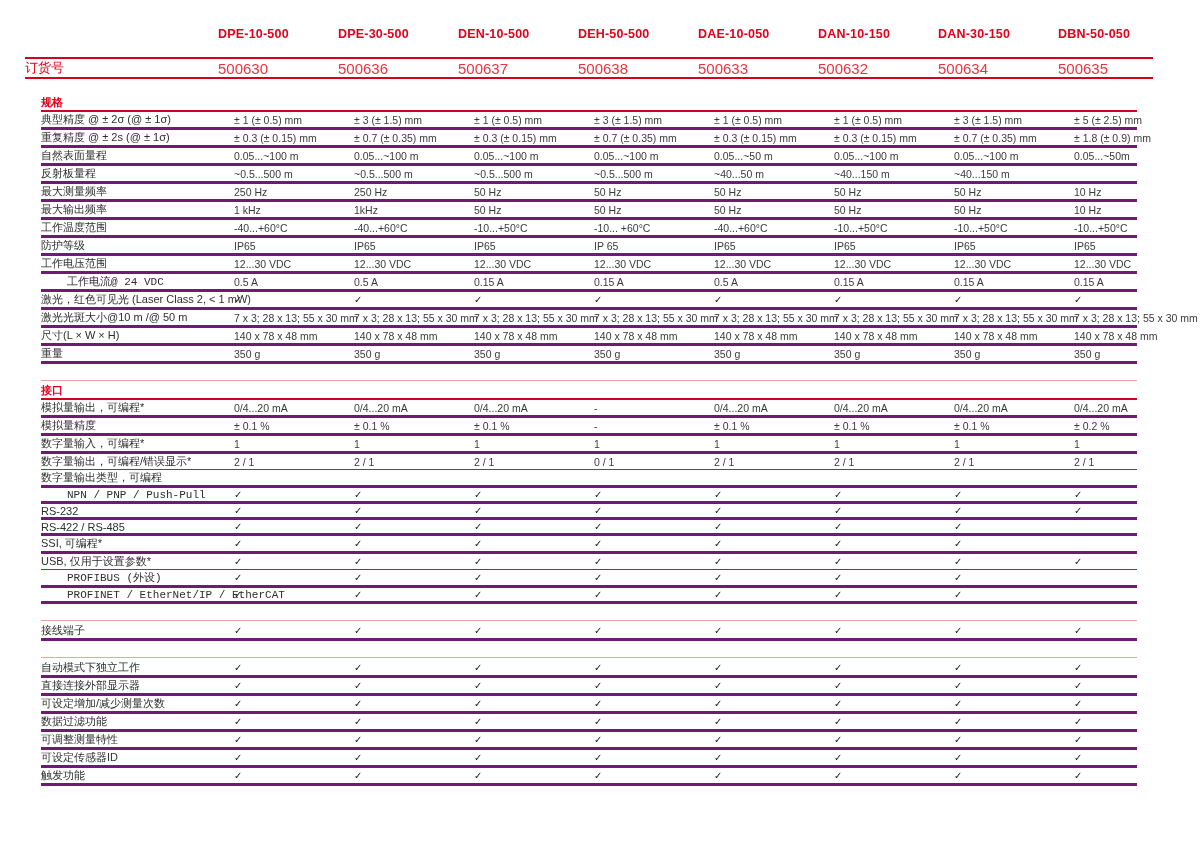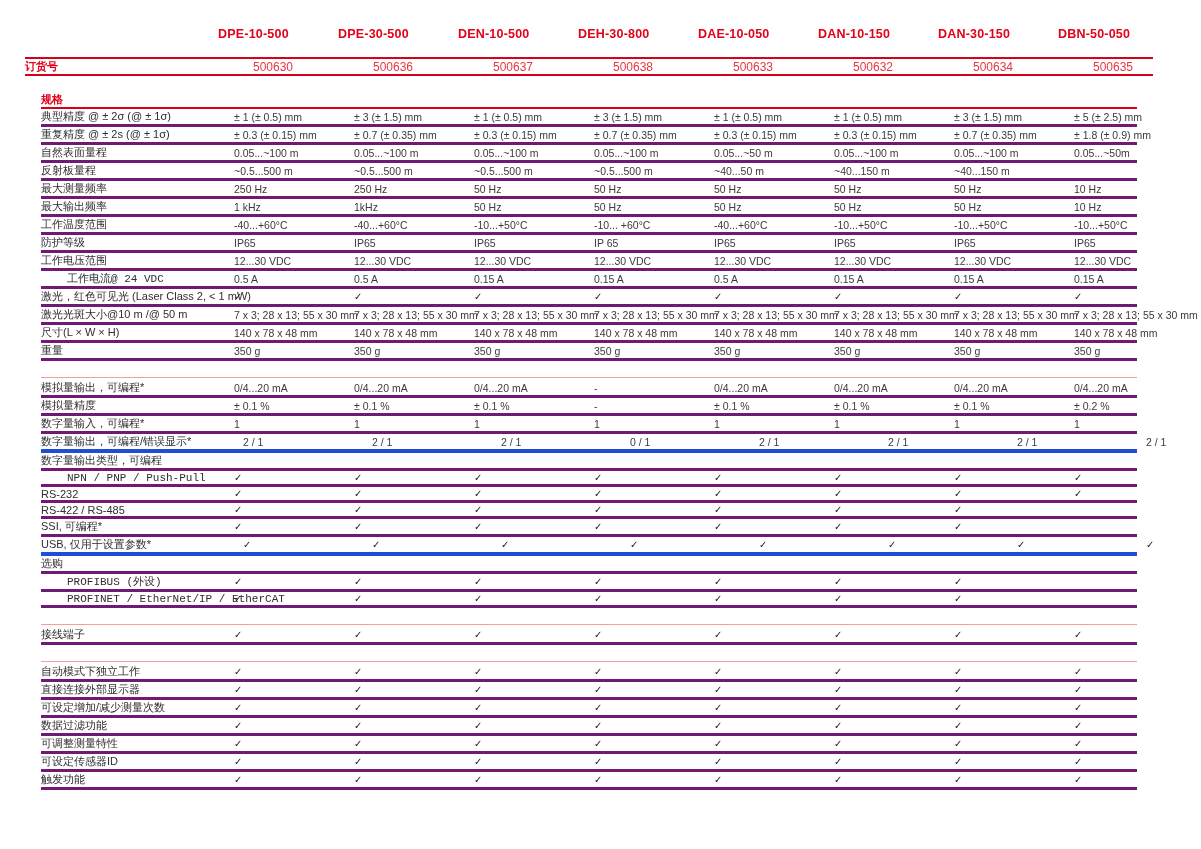--- a/index.html
+++ b/index.html
@@ -30,48 +30,48 @@
   .product-name {
     color: #e2001a;
     font-weight: bold;
     font-size: 12.5px;
     letter-spacing: 0.2px;
   }
   .order-row {
     min-height: 17px;
     border-bottom: 2px solid #d6001c;
   }
-  .order-label { color: #e2001a; font-weight: bold; font-size: 11px; }
-  .order-no { color: #e8353f; font-size: 12px; margin-left: 35px; }
+  .order-label { color: #e2001a; font-weight: normal; font-size: 13px; }
+  .order-no { color: #e8353f; font-size: 15px; }
 
   .section { margin: 16px; }
   .section.gapped { margin-top: 13px; border-top: 1.5px solid #f0a09d; padding-top: 2px; }
   .section-header-row {
     min-height: 16px;
     border-bottom: 2px solid #d6001c;
     display: flex; align-items: center;
   }
   .section-title { color: #e2001a; font-weight: bold; font-size: 11px; }
 
   .row-label { font-size: 11px; color: #2e2e2e; }
   .row.indent .row-label { padding-left: 26px; font-family: Liberation Mono, monospace; }
-  .row.sep { border-bottom: 4px solid #1d4ed8; gap: 9px; }
+  .row.sep { border-bottom: 1px solid #1d4ed8; }
   .cell { font-size: 10.5px; color: #3a3a3a; }
   .cell.check { font-size: 10px; color: #1a1a1a; }
 </style>
 </head>
 <body>
 
 <div class="sheet">
   <div class="row products-row">
     <div></div>
   <div class="product-name">DPE-10-500</div>
       <div class="product-name">DPE-30-500</div>
       <div class="product-name">DEN-10-500</div>
-      <div class="product-name">DEH-30-800</div>
+      <div class="product-name">DEH-50-500</div>
       <div class="product-name">DAE-10-050</div>
       <div class="product-name">DAN-10-150</div>
       <div class="product-name">DAN-30-150</div>
       <div class="product-name">DBN-50-050</div>
     </div>
   <div class="row order-row">
     <div class="order-label">订货号</div>
   <div class="order-no">500630</div>
       <div class="order-no">500636</div>
       <div class="order-no">500637</div>
@@ -235,20 +235,23 @@
           <div class="cell">350 g</div>
           <div class="cell">350 g</div>
           <div class="cell">350 g</div>
           <div class="cell">350 g</div>
           <div class="cell">350 g</div>
           <div class="cell">350 g</div>
           <div class="cell">350 g</div>
         </div>
       </div>
       <div class="section gapped">
+        <div class="section-header-row">
+          <span class="section-title">接口</span>
+        </div>
         <div class="row">
           <div class="row-label">模拟量输出，可编程*</div>
           <div class="cell">0/4...20 mA</div>
           <div class="cell">0/4...20 mA</div>
           <div class="cell">0/4...20 mA</div>
           <div class="cell">-</div>
           <div class="cell">0/4...20 mA</div>
           <div class="cell">0/4...20 mA</div>
           <div class="cell">0/4...20 mA</div>
           <div class="cell">0/4...20 mA</div>
@@ -344,31 +347,20 @@
         <div class="row sep">
           <div class="row-label">USB, 仅用于设置参数*</div>
           <div class="cell check">✓</div>
           <div class="cell check">✓</div>
           <div class="cell check">✓</div>
           <div class="cell check">✓</div>
           <div class="cell check">✓</div>
           <div class="cell check">✓</div>
           <div class="cell check">✓</div>
           <div class="cell check">✓</div>
-        </div>
-        <div class="row">
-          <div class="row-label">选购</div>
-          <div class="cell"></div>
-          <div class="cell"></div>
-          <div class="cell"></div>
-          <div class="cell"></div>
-          <div class="cell"></div>
-          <div class="cell"></div>
-          <div class="cell"></div>
-          <div class="cell"></div>
         </div>
         <div class="row indent">
           <div class="row-label">PROFIBUS (外设)</div>
           <div class="cell check">✓</div>
           <div class="cell check">✓</div>
           <div class="cell check">✓</div>
           <div class="cell check">✓</div>
           <div class="cell check">✓</div>
           <div class="cell check">✓</div>
           <div class="cell check">✓</div>

